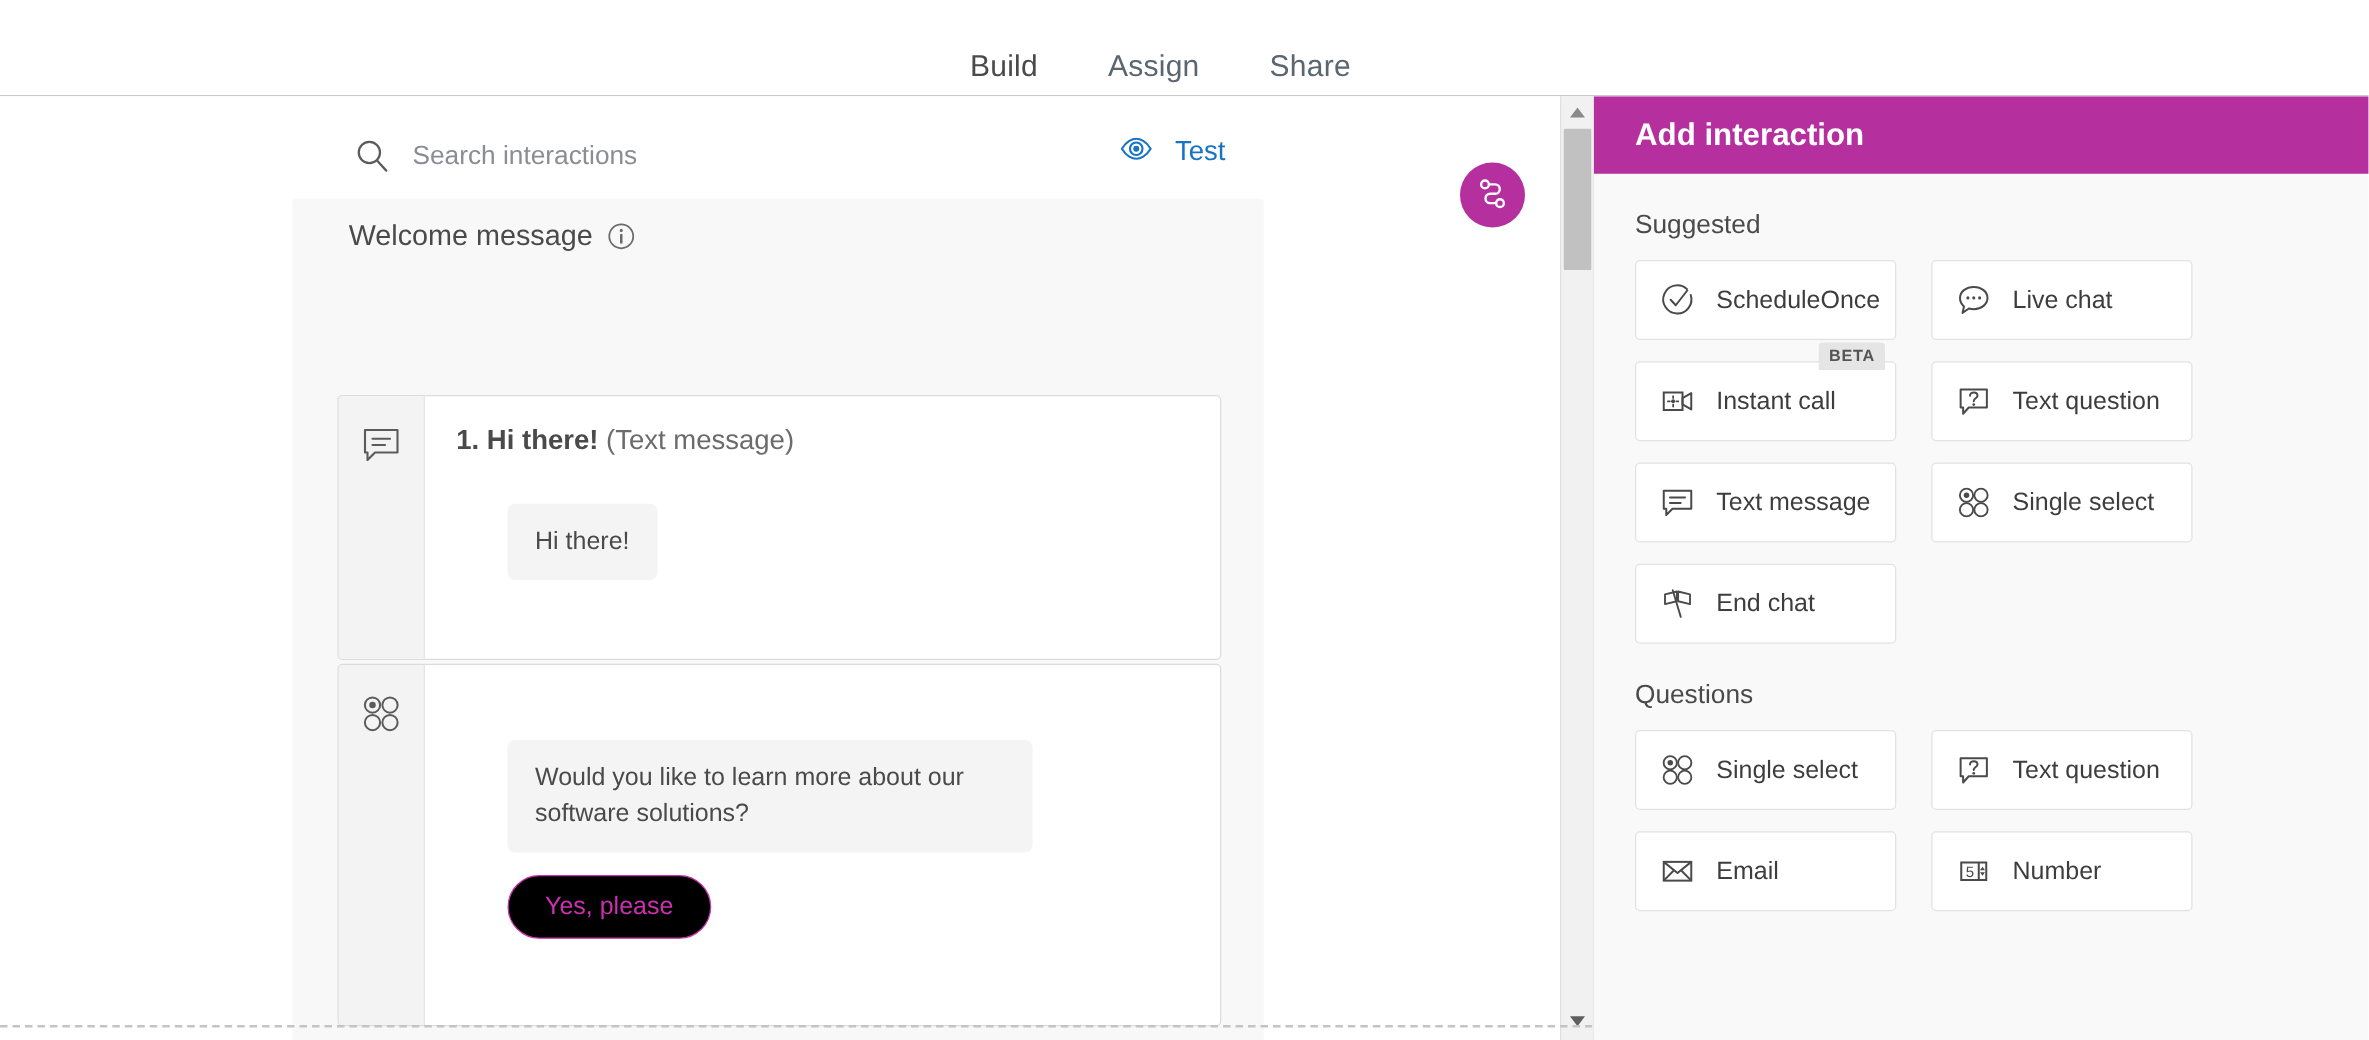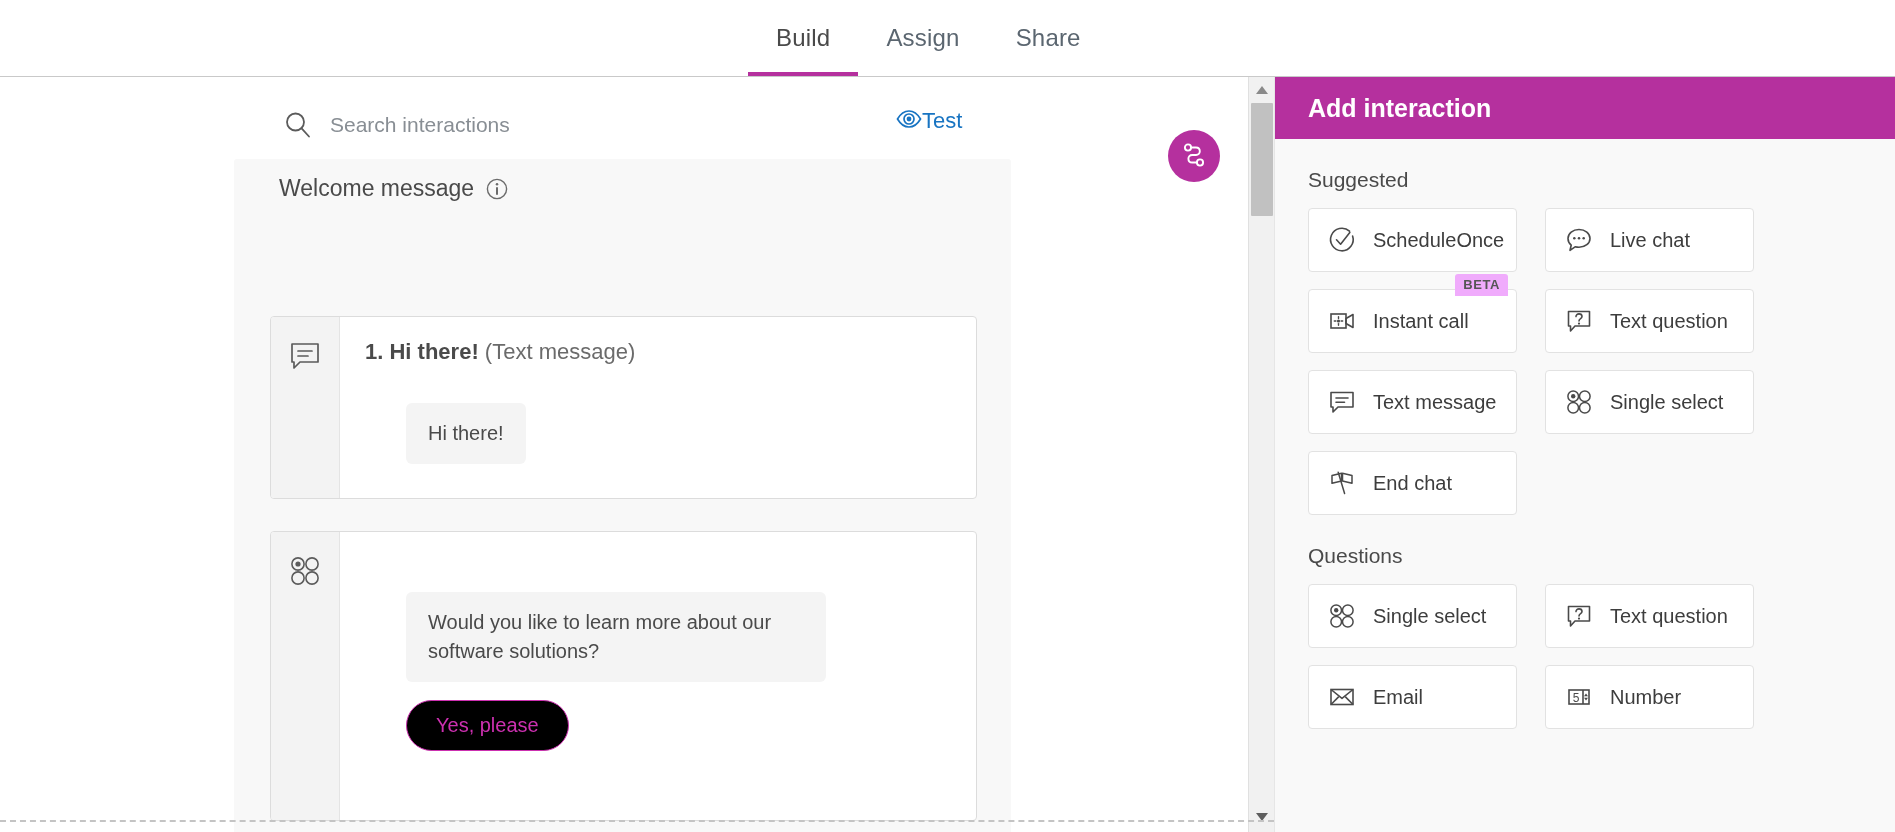--- a/index.html
+++ b/index.html
@@ -43,20 +43,21 @@
     align-items: center;
     padding: 0 28px;
     font-size: 24px;
     color: #5b6670;
     letter-spacing: 0.2px;
     cursor: pointer;
     position: relative;
     background: transparent;
     border: none;
     font-family: "Liberation Sans", sans-serif;
+    margin-top: 16px;
   }
   .tab.active { color: #4a4a4a; }
   .tab.active::after {
     content: "";
     position: absolute;
     left: 0; right: 0; bottom: 0;
     height: 4px;
     background: #b5309e;
   }
 
@@ -98,21 +99,21 @@
     font-family: "Liberation Sans", sans-serif;
   }
   .search-input::placeholder { color: #888e94; }
 
   .test-link {
     position: absolute;
     left: 896px;
     top: 8px;
     display: flex;
     align-items: center;
-    gap: 0;
+    gap: 18px;
     cursor: pointer;
     text-decoration: none;
   }
   .test-label {
     font-size: 22px;
     color: #1874c2;
     font-family: "Liberation Sans", sans-serif;
   }
 
   .flow-btn {
@@ -159,21 +160,21 @@
   .icard {
     position: absolute;
     left: 36px;
     width: 707px;
     background: #ffffff;
     border: 1px solid #dcdcdc;
     border-radius: 4px;
     display: flex;
     overflow: hidden;
   }
-  .icard.c1 { top: 157px; height: 183px; }
+  .icard.c1 { top: 157px; height: 212px; }
   .icard.c2 { top: 372px; height: 290px; }
 
   .icard-gutter {
     width: 69px;
     flex: 0 0 69px;
     background: #f3f3f3;
     border-right: 1px solid #e4e4e4;
     padding-top: 23px;
     display: flex;
     justify-content: center;
@@ -299,21 +300,21 @@
     font-size: 20px;
     color: #3d3d3d;
     font-family: "Liberation Sans", sans-serif;
     white-space: nowrap;
   }
   .rp-ico { width: 28px; height: 28px; flex: 0 0 28px; display:block; }
   .beta-badge {
     position: absolute;
     top: -16px;
     right: 8px;
-    background: #f0abfc;
+    background: #e5e5e5;
     color: #555;
     font-size: 13px;
     font-weight: bold;
     letter-spacing: 0.6px;
     padding: 3px 8px 4px;
     border-radius: 3px 3px 0 0;
   }
 
   
   .bottom-divider {

